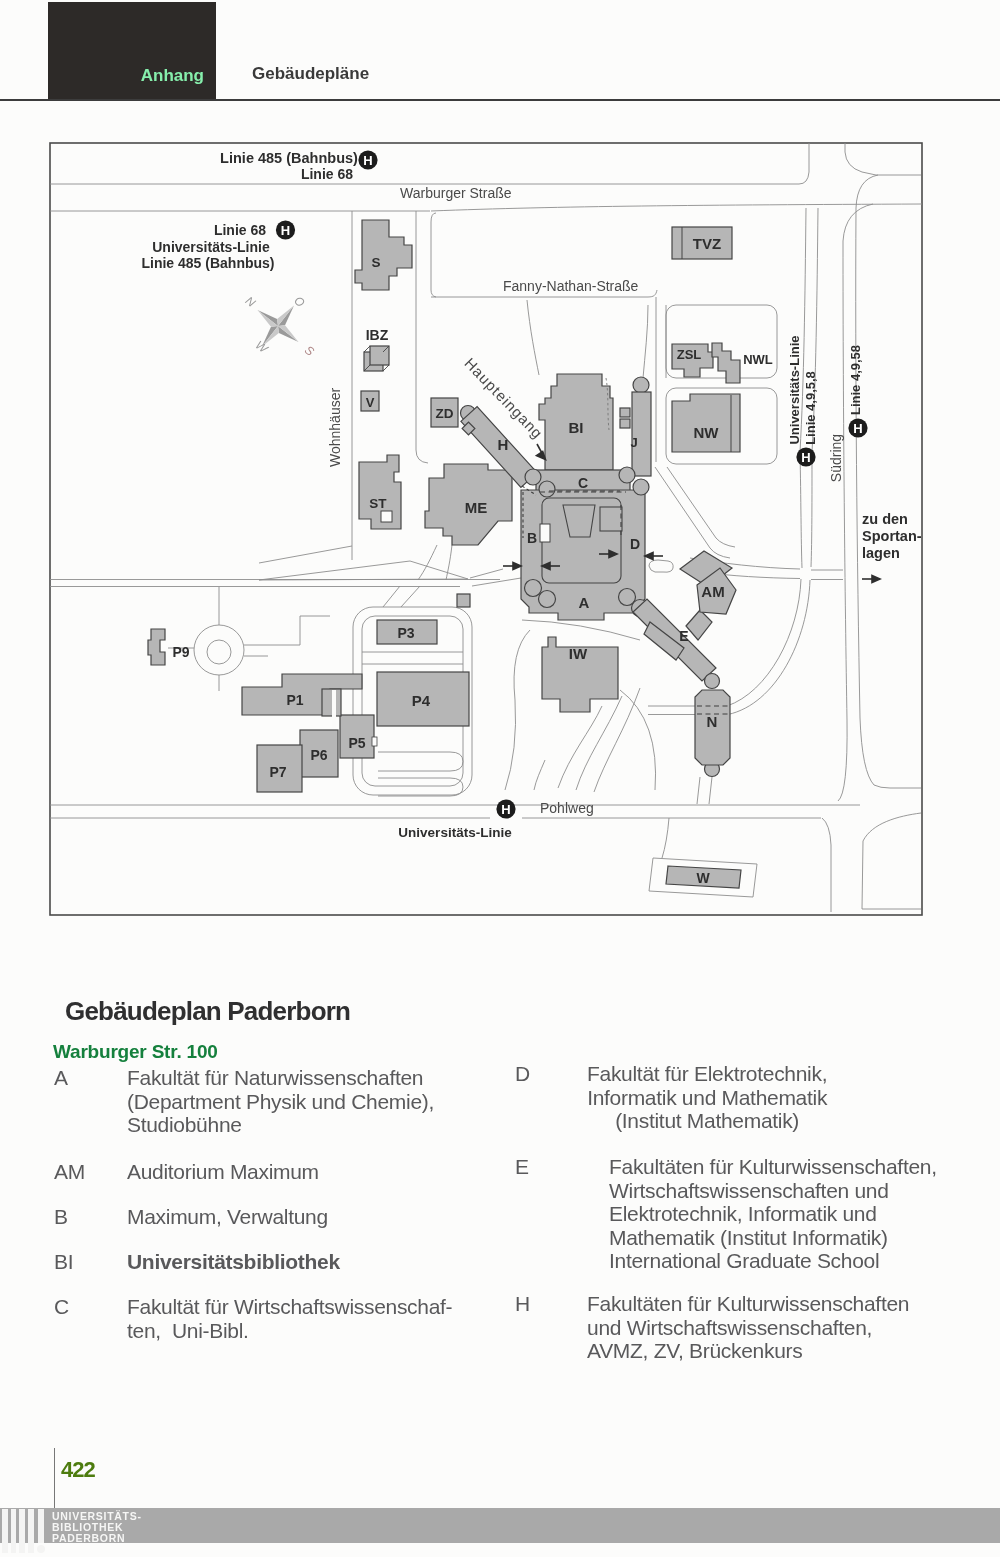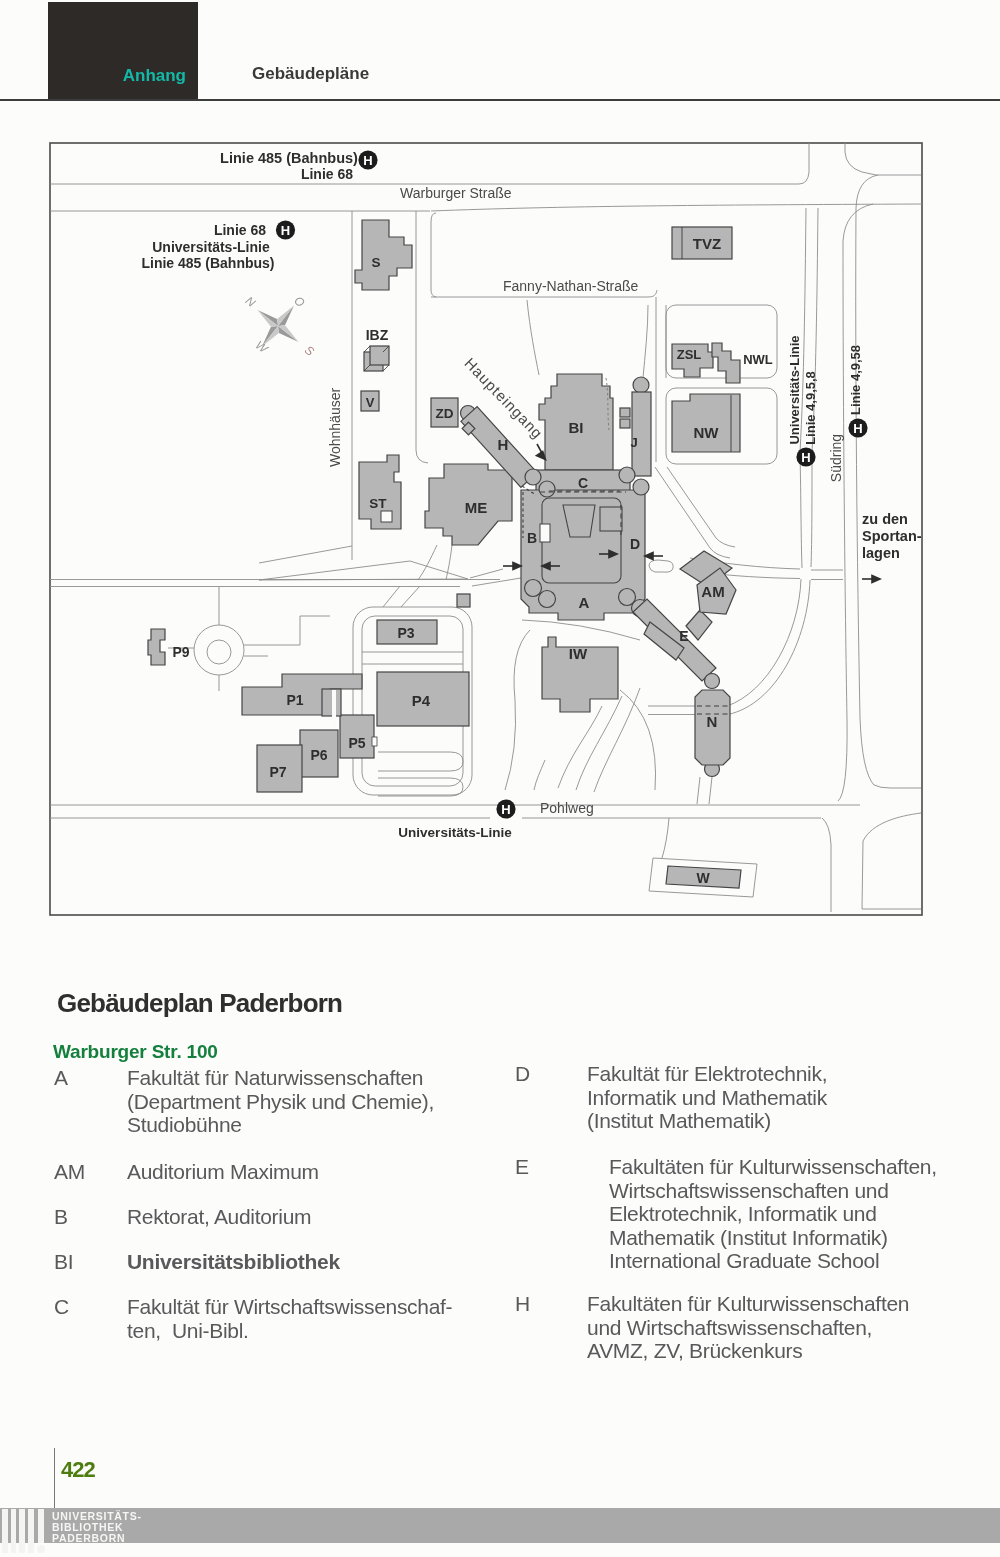--- a/index.html
+++ b/index.html
@@ -1,22 +1,22 @@
 <!DOCTYPE html>
 <html><head>
 <meta charset="utf-8">
 <style>
   html,body{margin:0;padding:0;}
   body{width:1000px;height:1557px;position:relative;background:#fcfcfb;font-family:"Liberation Sans",sans-serif;overflow:hidden;}
   .abs{position:absolute;}
-  .hdrbox{left:48px;top:2px;width:150px;height:97px;background:#2d2a28;color:#14b8a6;font-weight:bold;font-size:17px;text-align:right;}
+  .hdrbox{left:48px;top:2px;width:168px;height:97px;background:#2d2a28;color:#86efac;font-weight:bold;font-size:17px;text-align:right;}
   .hdrbox span{position:absolute;right:12px;bottom:13px;}
   .hdrtitle{left:252px;top:64px;color:#3a3a3a;font-weight:bold;font-size:17px;text-align:center;}
   .hdrline{left:0;top:99px;width:1000px;height:2px;background:#3c3c3c;}
-  h1.gp{position:absolute;left:53px;top:984px;margin:4px;font-size:26px;color:#2f2f30;letter-spacing:-0.8px;}
+  h1.gp{position:absolute;left:53px;top:984px;margin:12px;font-size:26px;color:#2f2f30;letter-spacing:-0.8px;}
   .wstr{left:53px;top:1041px;font-size:19px;font-weight:bold;color:#15803d;letter-spacing:-0.2px;}
   .leg{font-size:21px;color:#59595b;line-height:23.5px;letter-spacing:-0.3px;}
   .pline{left:54px;top:1448px;width:1px;height:60px;background:#777;}
   .pno{left:61px;top:1457px;font-size:22px;font-weight:bold;color:#4d7c0f;letter-spacing:-1px;}
   .band{left:0;top:1508px;width:1000px;height:35px;background:#a9a9a9;}
   .bar{position:absolute;background:#f4f4f3;}
   .ubtxt{position:absolute;left:52px;top:2.5px;color:#f6f6f5;font-weight:bold;font-size:10.5px;line-height:11.4px;letter-spacing:0.7px;}
 </style>
 </head>
 <body>
@@ -26,28 +26,28 @@
 <div class="abs hdrtitle">Gebäudepläne</div>
 <div class="abs hdrline"></div>
 <h1 class="gp">Gebäudeplan Paderborn</h1>
 <div class="abs wstr">Warburger Str. 100</div>
 
 <div class="abs leg" style="left:54px;top:1066px;">A</div>
 <div class="abs leg" style="left:127px;top:1066px;">Fakultät für Naturwissenschaften<br>(Department Physik und Chemie),<br>Studiobühne</div>
 <div class="abs leg" style="left:54px;top:1160px;">AM</div>
 <div class="abs leg" style="left:127px;top:1160px;">Auditorium Maximum</div>
 <div class="abs leg" style="left:54px;top:1205px;">B</div>
-<div class="abs leg" style="left:127px;top:1205px;">Rektorat, Auditorium</div>
+<div class="abs leg" style="left:127px;top:1205px;">Maximum, Verwaltung</div>
 <div class="abs leg" style="left:54px;top:1250px;">BI</div>
 <div class="abs leg" style="left:127px;top:1250px;font-weight:bold;">Universitätsbibliothek</div>
 <div class="abs leg" style="left:54px;top:1295px;">C</div>
 <div class="abs leg" style="left:127px;top:1295px;">Fakultät für Wirtschaftswissenschaf-<br>ten,&nbsp; Uni-Bibl.</div>
 
 <div class="abs leg" style="left:515px;top:1062px;">D</div>
-<div class="abs leg" style="left:587px;top:1062px;">Fakultät für Elektrotechnik,<br>Informatik und Mathematik<br>(Institut Mathematik)</div>
+<div class="abs leg" style="left:587px;top:1062px;text-align:center;">Fakultät für Elektrotechnik,<br>Informatik und Mathematik<br>(Institut Mathematik)</div>
 <div class="abs leg" style="left:515px;top:1155px;">E</div>
 <div class="abs leg" style="left:609px;top:1155px;">Fakultäten für Kulturwissenschaften,<br>Wirtschaftswissenschaften und<br>Elektrotechnik, Informatik und<br>Mathematik (Institut Informatik)<br>International Graduate School</div>
 <div class="abs leg" style="left:515px;top:1292px;">H</div>
 <div class="abs leg" style="left:587px;top:1292px;">Fakultäten für Kulturwissenschaften<br>und Wirtschaftswissenschaften,<br>AVMZ, ZV, Brückenkurs</div>
 
 <div class="abs pline"></div>
 <div class="abs pno">422</div>
 <div class="abs band">
   <div class="bar" style="left:2px;top:1px;width:5.6px;height:44px;"></div>
   <div class="bar" style="left:10.5px;top:1px;width:5.6px;height:44px;"></div>

